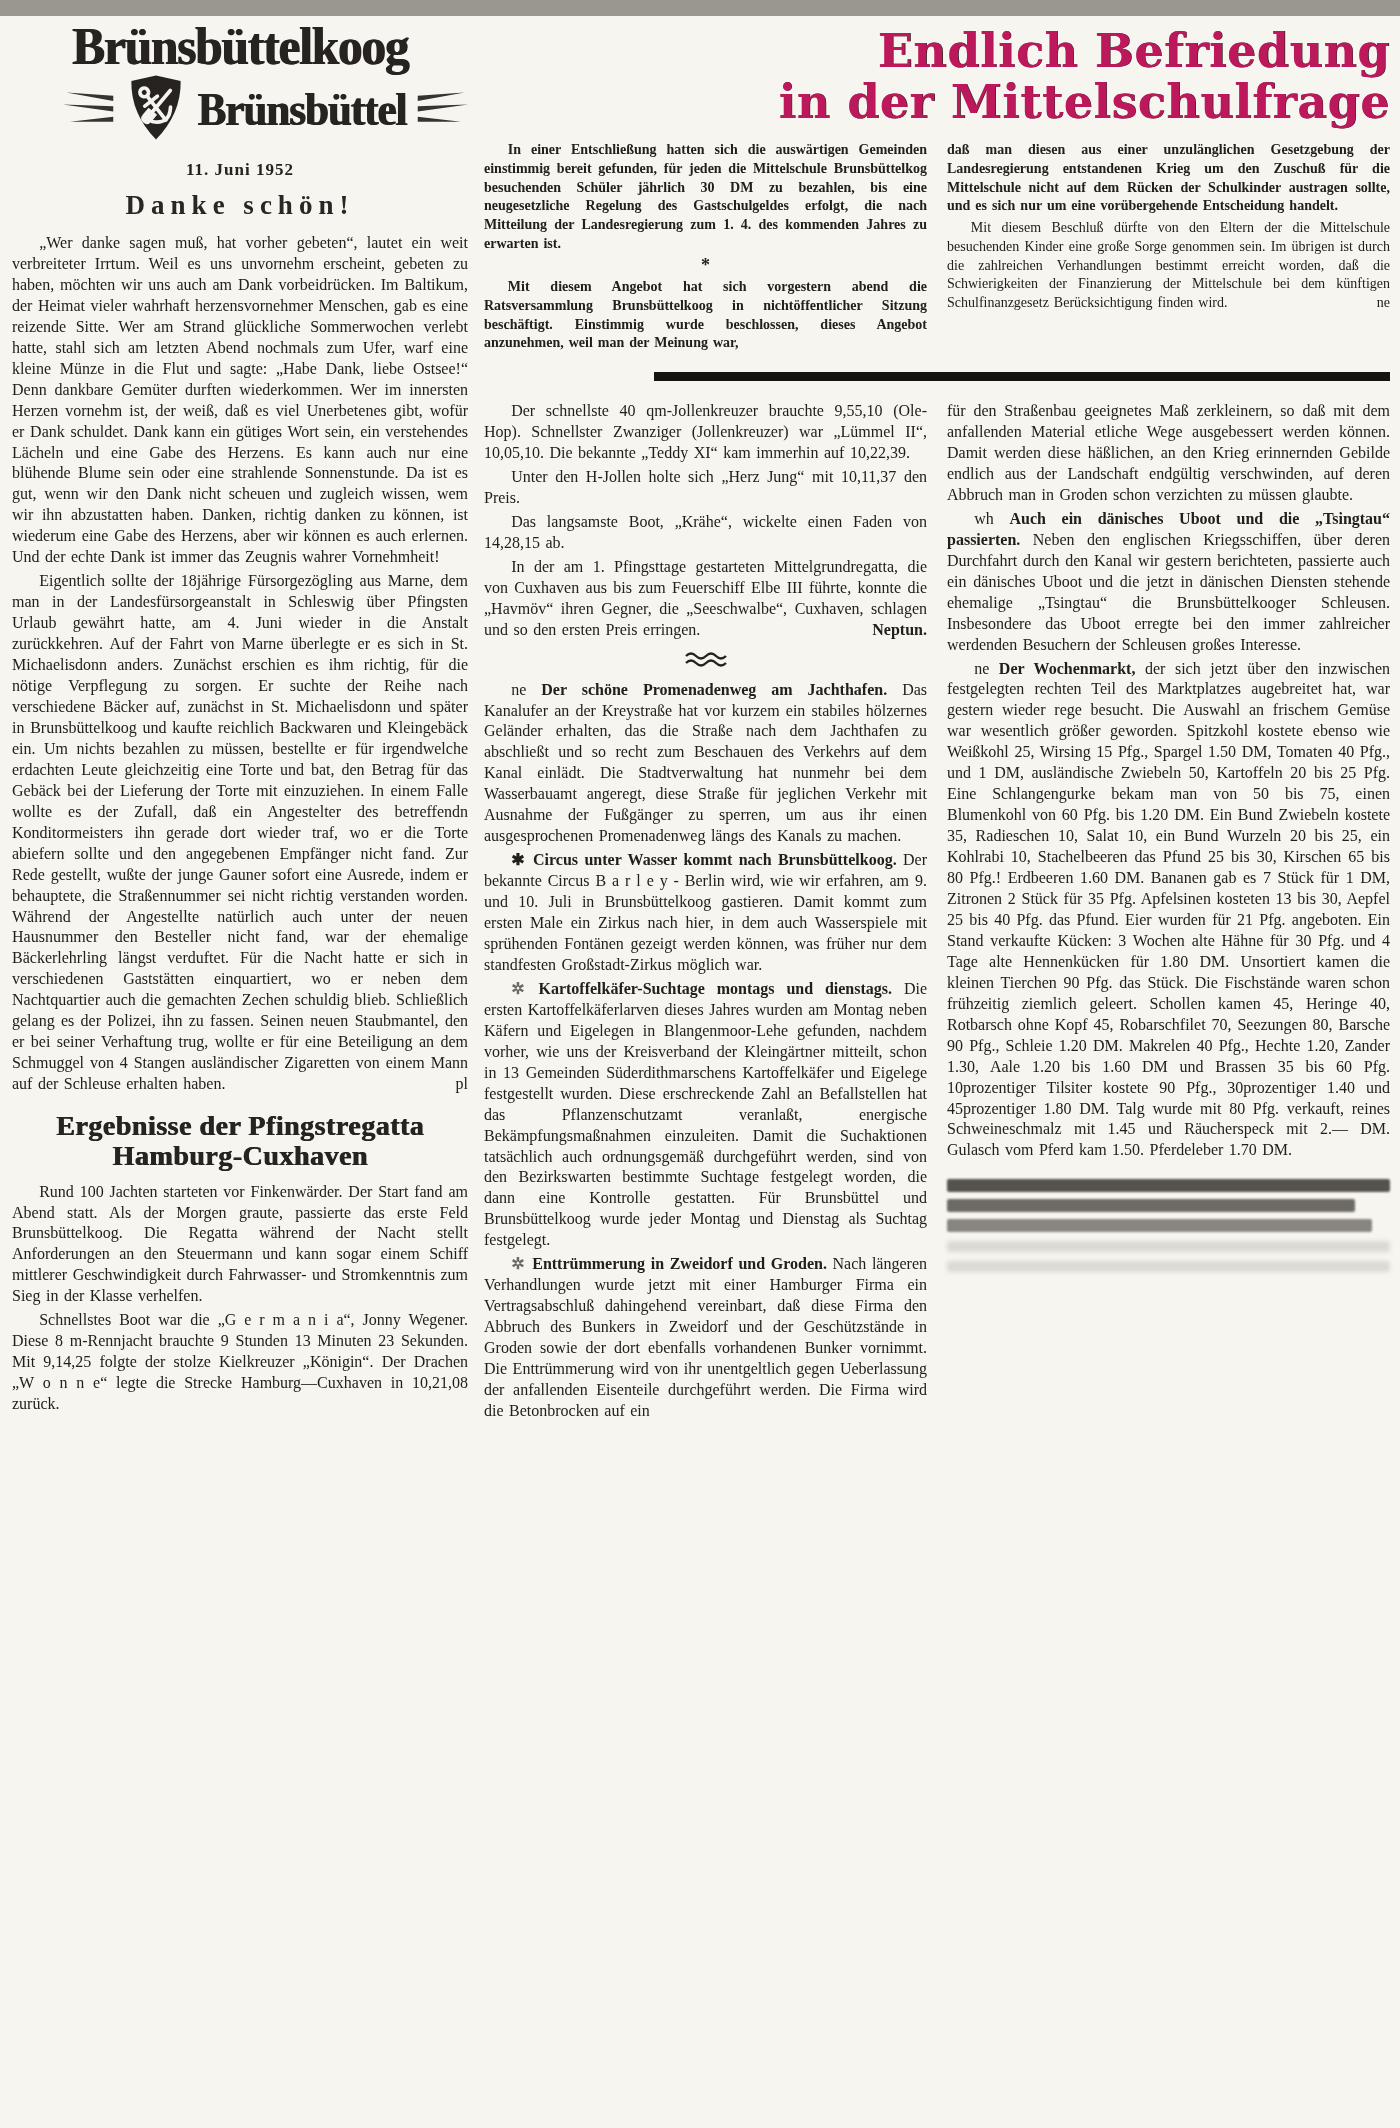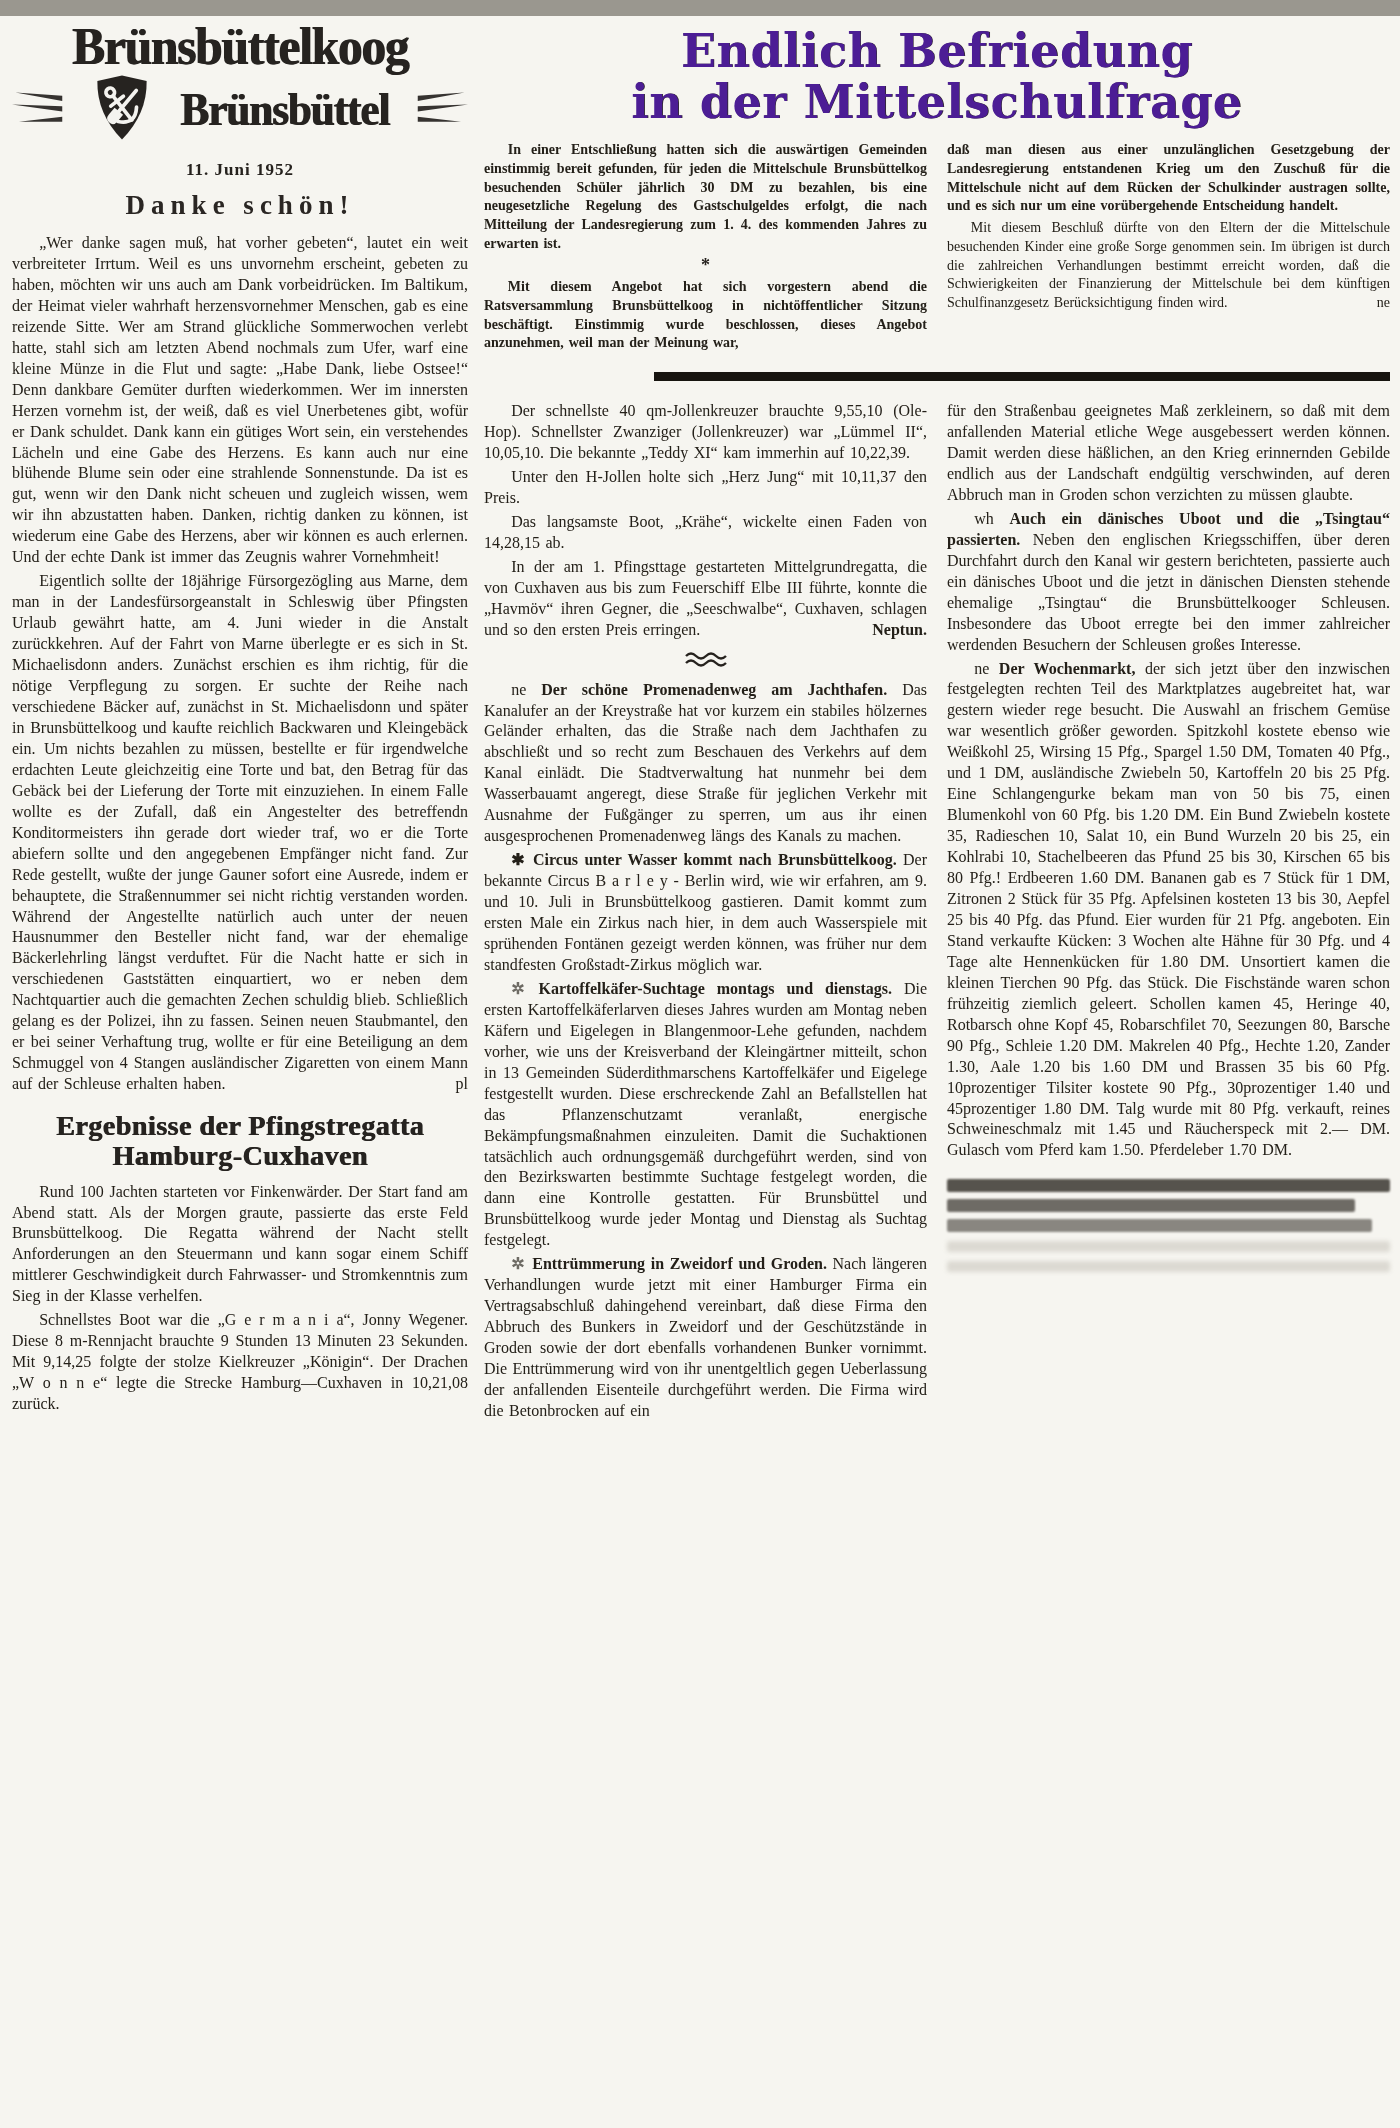--- a/index.html
+++ b/index.html
@@ -11,37 +11,37 @@
   .layout{display:flex;gap:16px;padding:4px 10px 0 12px;}
   .col-left{width:456px;flex:none;}
   .col-main{flex:1;min-width:0;}
 
   
   .masthead{margin-top:2px;}
   .mast-line1{
     font-size:49px;font-weight:bold;text-align:center;letter-spacing:-1px;line-height:1.0;
     color:#262320;text-shadow:1.2px 0 #262320;transform:scaleY(1.06);
   }
-  .mast-row{display:flex;align-items:center;justify-content:space-between;gap:10px;margin-top:2px;}
+  .mast-row{display:flex;align-items:center;justify-content:flex-end;gap:10px;margin-top:2px;}
   .mast-line2{
     font-size:43px;font-weight:bold;letter-spacing:-1px;color:#262320;
     text-shadow:1.2px 0 #262320;transform:scaleY(1.06);
   }
   .flourish{flex:none;opacity:.92;}
   .flourish.right svg{transform:scaleX(-1);}
   .date-line{text-align:center;font-weight:bold;font-size:17px;margin:14px 0 4px 0;letter-spacing:1px;}
 
   
   .danke-title{
     font-size:27px;font-weight:bold;text-align:center;letter-spacing:6px;
     margin:10px 0 12px 0;color:#2a2623;
   }
   .main-head{
-    font-size:46px;font-weight:bold;text-align:center;line-height:1.1;margin:6px 0 14px 0;
-    color:#4c1d95;text-shadow:.6px 0 #2c2825;letter-spacing:.5px;
+    font-size:46px;font-weight:bold;text-align:right;line-height:1.1;margin:6px 0 14px 0;
+    color:#be185d;text-shadow:.6px 0 #2c2825;letter-spacing:.5px;
     font-family:"DejaVu Serif","Liberation Serif",serif;
   }
   .art-head{
     font-size:31px;font-weight:bold;text-align:center;line-height:1.08;margin:16px 0 10px 0;
     color:#262320;text-shadow:.8px 0 #262320;
   }
   .art-head.fat{font-size:28px;letter-spacing:.5px;}
 
   
   p.body{

